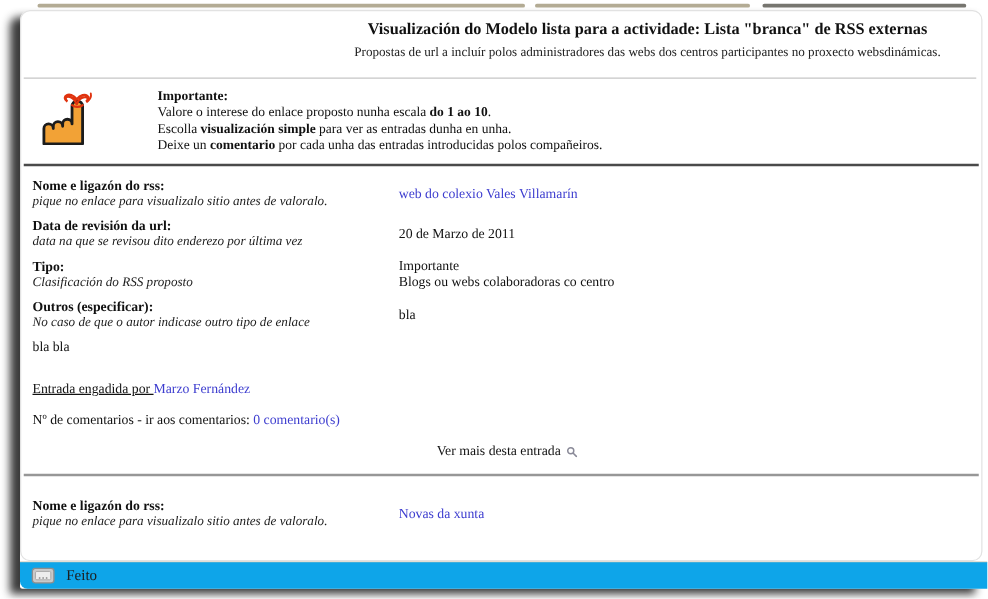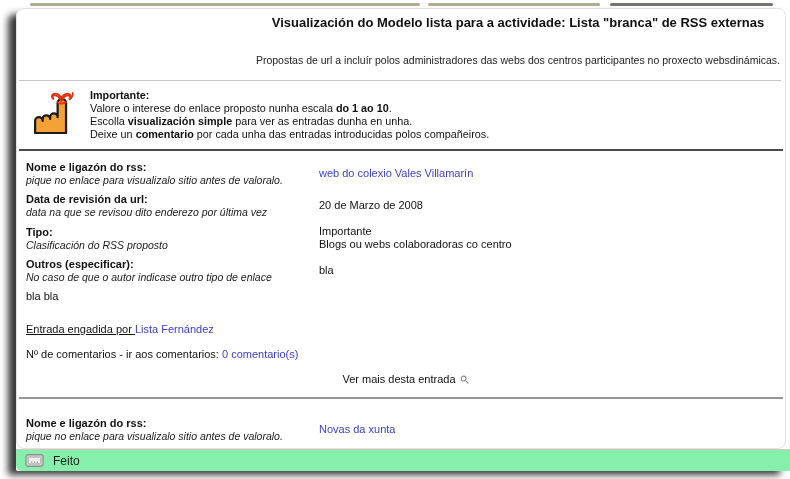--- a/index.html
+++ b/index.html
@@ -12,56 +12,57 @@
   .topline { position:absolute; top:3px; height:3px; border-radius:2px; }
   .tl-a { left:30px;  width:390px; background:#b3ab94; }
   .tl-b { left:428px; width:172px; background:#b3ab94; }
   .tl-c { left:610px; width:163px; background:#76756f; }
 
   
   .shot {
     position:absolute; left:16px; top:8px; width:774px; height:463px;
     background:#fff; border-radius:8px 0 0 2px;
     box-shadow:-9px 5px 7px -1px rgba(25,25,25,0.85);
+    font-family:Liberation Serif, serif;
   }
   .panel {
     position:absolute; top:0; left:0; right:4px; bottom:22px;
     background:#fff; border:1px solid #e2e2e2; border-radius:8px;
     overflow:hidden; font-size:11px;
   }
 
   .header { padding:6px 0 0 234px; text-align:center; }
   .title { font-size:13px; font-weight:bold; line-height:15px; }
-  .subtitle { margin-top:24px; font-size:10.5px; color:#222; }
+  .subtitle { margin-top:7px; font-size:10.5px; color:#222; }
 
   .hr1 { border:none; border-top:1px solid #c6c6c6; margin:14px 4px 0 2px; }
   .hr2 { border:none; border-top:2px solid #4a4a4a; margin:8px 2px 0 2px; }
   .hr3 { border:none; border-top:2px solid #979797; margin:12px 2px 0 2px; }
 
   .important { display:flex; gap:15px; margin:7px 0 0 12px; }
   .imp-icon { width:46px; height:45px; flex:0 0 46px; margin-top:1px; }
-  .imp-text { line-height:13px; padding-top:1px; font-size:10.8px; }
+  .imp-text { line-height:13px; padding-top:1px; font-size:10.8px;margin-left:36px; }
   .imp-text b.h { display:block; }
 
   .entry { margin:10px 4px 0 9px; }
   .row { display:flex; align-items:center; margin-bottom:7px; }
   .lab { width:293px; flex:0 0 293px; }
   .lab b { font-size:11px; line-height:13px; display:block; }
   .desc { font-style:italic; font-size:10.5px; line-height:12px; color:#1a1a1a; }
   .val { font-size:11px; line-height:13px; }
   a.lnk { color:#3d3dcf; text-decoration:none; cursor:pointer; }
 
   .meta1 { margin:20px 0 0 9px; }
   .meta2 { margin:13px 0 0 9px; }
   .meta3 { margin:13px 0 0 9px; display:flex; align-items:center; gap:4px;justify-content:center; }
   .u { text-decoration:underline; }
 
   .statusbar {
     position:absolute; left:0; right:0; bottom:0; height:22px;
-    background:#86efac; border-top:1px solid #cfcbb8;
+    background:#0ea5e9; border-top:1px solid #cfcbb8;
     display:flex; align-items:center; gap:9px; padding-left:9px;
     border-radius:0 0 0 6px;
   }
   .status-text { font-size:12px; color:#1d1d1d; }
   .mini-icon { display:inline-flex; }
 </style>
 </head>
 <body>
 
 <div class="topline tl-a"></div>
@@ -104,21 +105,21 @@
           <b>Nome e ligazón do rss:</b>
           <div class="desc">pique no enlace para visualizalo sitio antes de valoralo.</div>
         </div>
         <div class="val"><a class="lnk">web do colexio Vales Villamarín</a></div>
       </div>
       <div class="row">
         <div class="lab">
           <b>Data de revisión da url:</b>
           <div class="desc">data na que se revisou dito enderezo por última vez</div>
         </div>
-        <div class="val">20 de Marzo de 2008</div>
+        <div class="val">20 de Marzo de 2011</div>
       </div>
       <div class="row">
         <div class="lab">
           <b>Tipo:</b>
           <div class="desc">Clasificación do RSS proposto</div>
         </div>
         <div class="val">
           <div>Importante</div>
           <div>Blogs ou webs colaboradoras co centro</div>
         </div>
@@ -129,21 +130,21 @@
           <div class="desc">No caso de que o autor indicase outro tipo de enlace</div>
         </div>
         <div class="val">bla</div>
       </div>
       <div class="row">
         <div class="val">bla bla</div>
       </div>
     </div>
 
     <div class="meta1">
-      <span class="u">Entrada engadida por </span><a class="lnk">Lista Fernández</a>
+      <span class="u">Entrada engadida por </span><a class="lnk">Marzo Fernández</a>
     </div>
     <div class="meta2">
       <span>Nº de comentarios - ir aos comentarios: </span><a class="lnk">0 comentario(s)</a>
     </div>
     <div class="meta3">
       <span>Ver mais desta entrada</span>
       <span class="mini-icon">
         <svg viewBox="0 0 10 10" width="9" height="9">
           <circle cx="4" cy="4" r="2.7" fill="none" stroke="#8a8a98" stroke-width="1.3"></circle>
           <line x1="6.2" y1="6.2" x2="9" y2="9" stroke="#8a8a98" stroke-width="1.4" stroke-linecap="round"></line>

